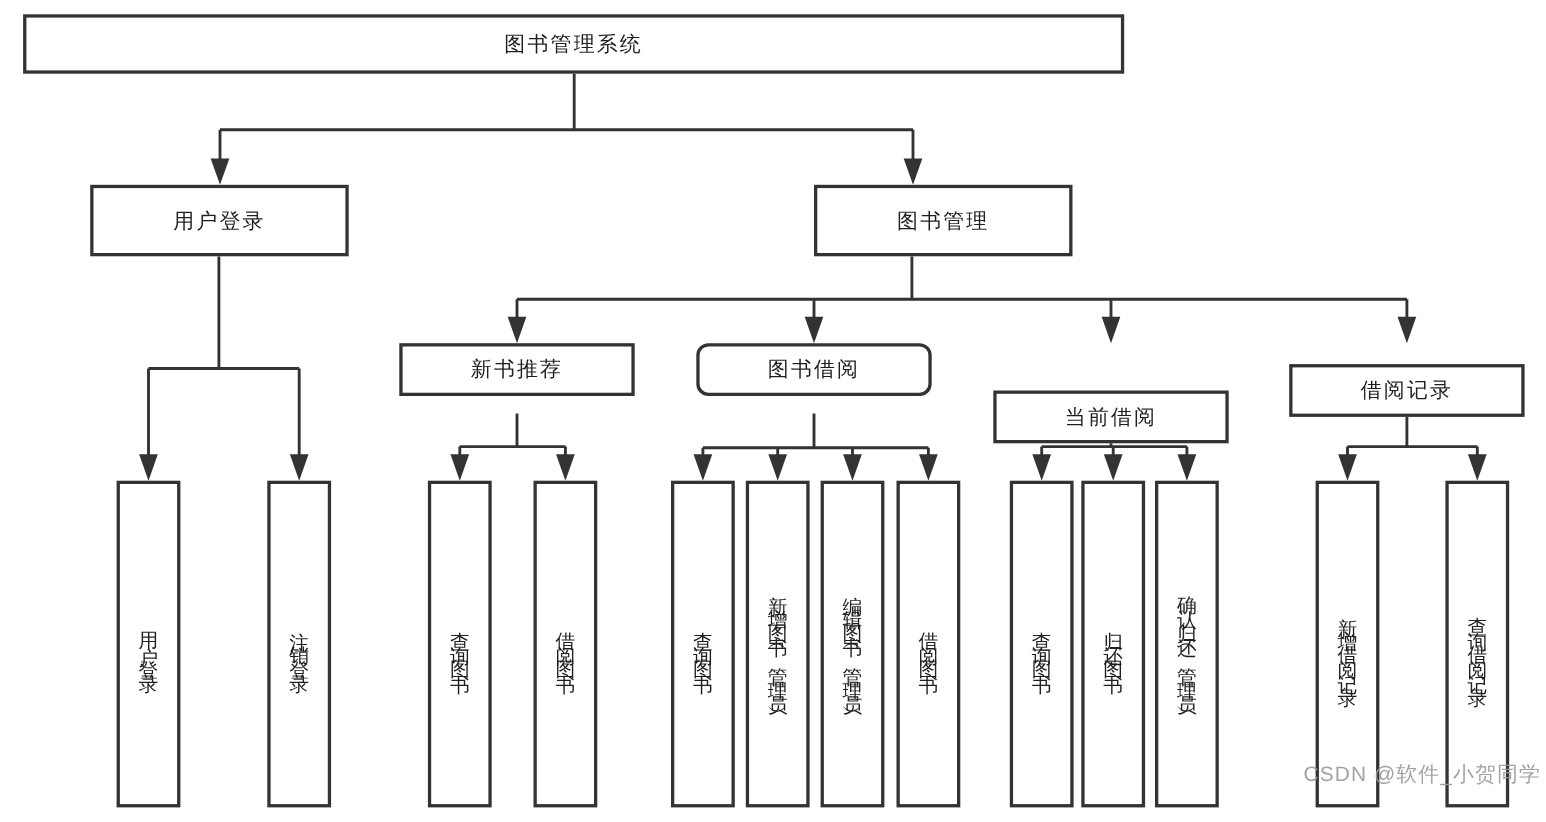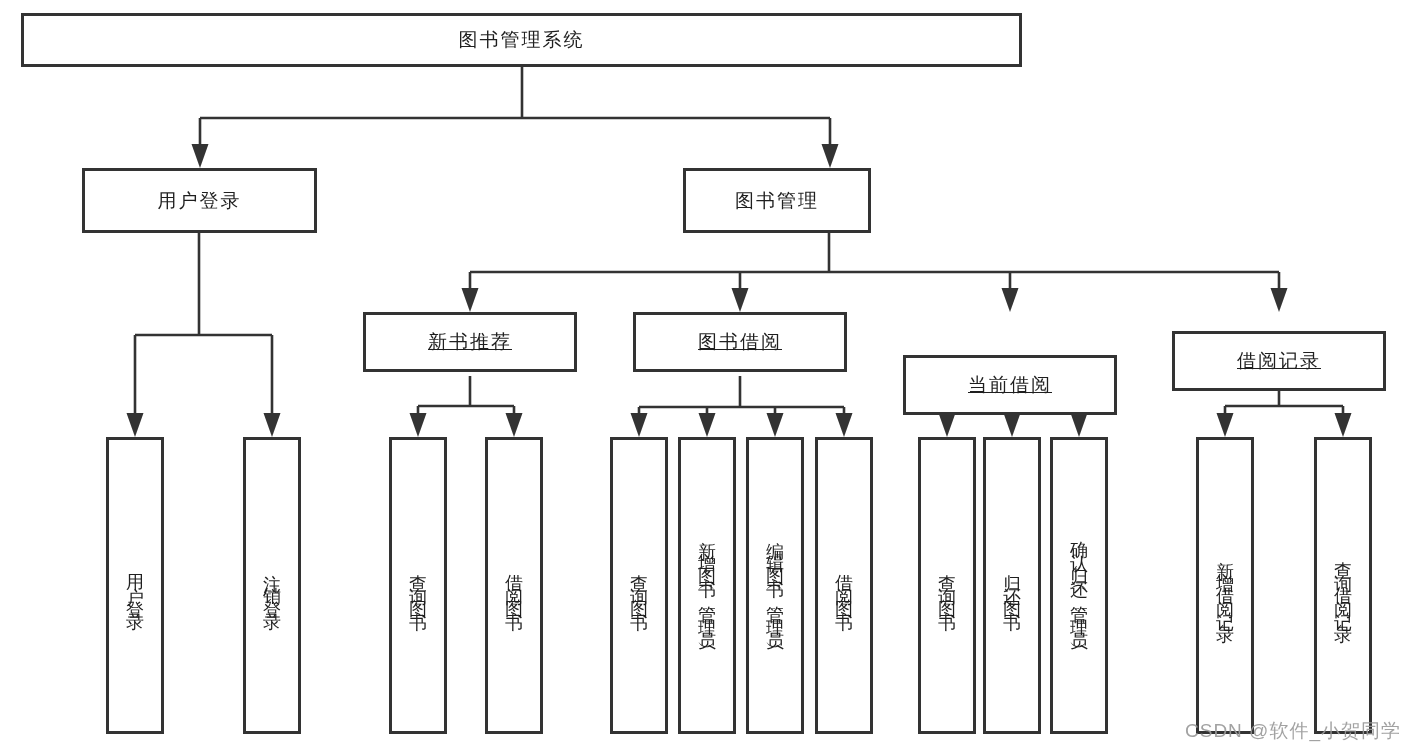--- a/index.html
+++ b/index.html
@@ -4,28 +4,28 @@
 <style>
   html,body{margin:0;padding:0;background:#ffffff;}
   body{font-family:"Liberation Sans",sans-serif;}
   .stage{position:relative;width:1405px;height:747px;background:#ffffff;overflow:hidden;}
   .wires{position:absolute;left:0;top:0;width:1405px;height:747px;}
   .box{position:absolute;box-sizing:border-box;border:3px solid #333333;background:#ffffff;
        display:flex;align-items:center;justify-content:center;color:#1f1f1f;}
   .h-label{font-size:19px;letter-spacing:2px;white-space:nowrap;}
   .v-label{writing-mode:vertical-rl;text-orientation:mixed;font-size:18px;letter-spacing:13px;
            line-height:1;white-space:nowrap;}
-  .watermark{position:absolute;left:1185px;top:718px;font-size:19px;color:#9b9b9b;
+  .watermark{position:absolute;left:1185px;top:691px;font-size:19px;color:#9b9b9b;
              letter-spacing:1px;white-space:nowrap;z-index:5;opacity:0.92;}
   
   .n-root{left:21px;top:13px;width:1001px;height:54px;}
   .n-ul{left:82px;top:168px;width:235px;height:65px;}
-  .n-bm{left:683px;top:168px;width:188px;height:65px;}
-  .n-l3{top:312px;width:214px;height:60px;text-decoration:underline;}
-  .n-nb{left:363px;} .n-bb{left:633px;} .n-cb{left:903px;margin-top:43px;} .n-br{left:1172px;margin-top:19px;}
+  .n-bm{left:740px;top:168px;width:235px;height:65px;}
+  .n-l3{top:312px;width:214px;height:48px;}
+  .n-nb{left:363px;} .n-bb{left:633px;border-radius:11px;} .n-cb{left:903px;margin-top:43px;} .n-br{left:1172px;margin-top:19px;}
   .leaf{top:437px;width:58px;height:297px;}
   .lf1{left:106px;} .lf2{left:243px;} .lf3{left:389px;} .lf4{left:485px;}
   .lf5{left:610px;} .lf6{left:678px;} .lf7{left:746px;} .lf8{left:815px;}
   .lf9{left:918px;} .lf10{left:983px;} .lf11{left:1050px;} .lf12{left:1196px;} .lf13{left:1314px;}
 </style>
 </head>
 <body>
 
 <div class="stage">
 

